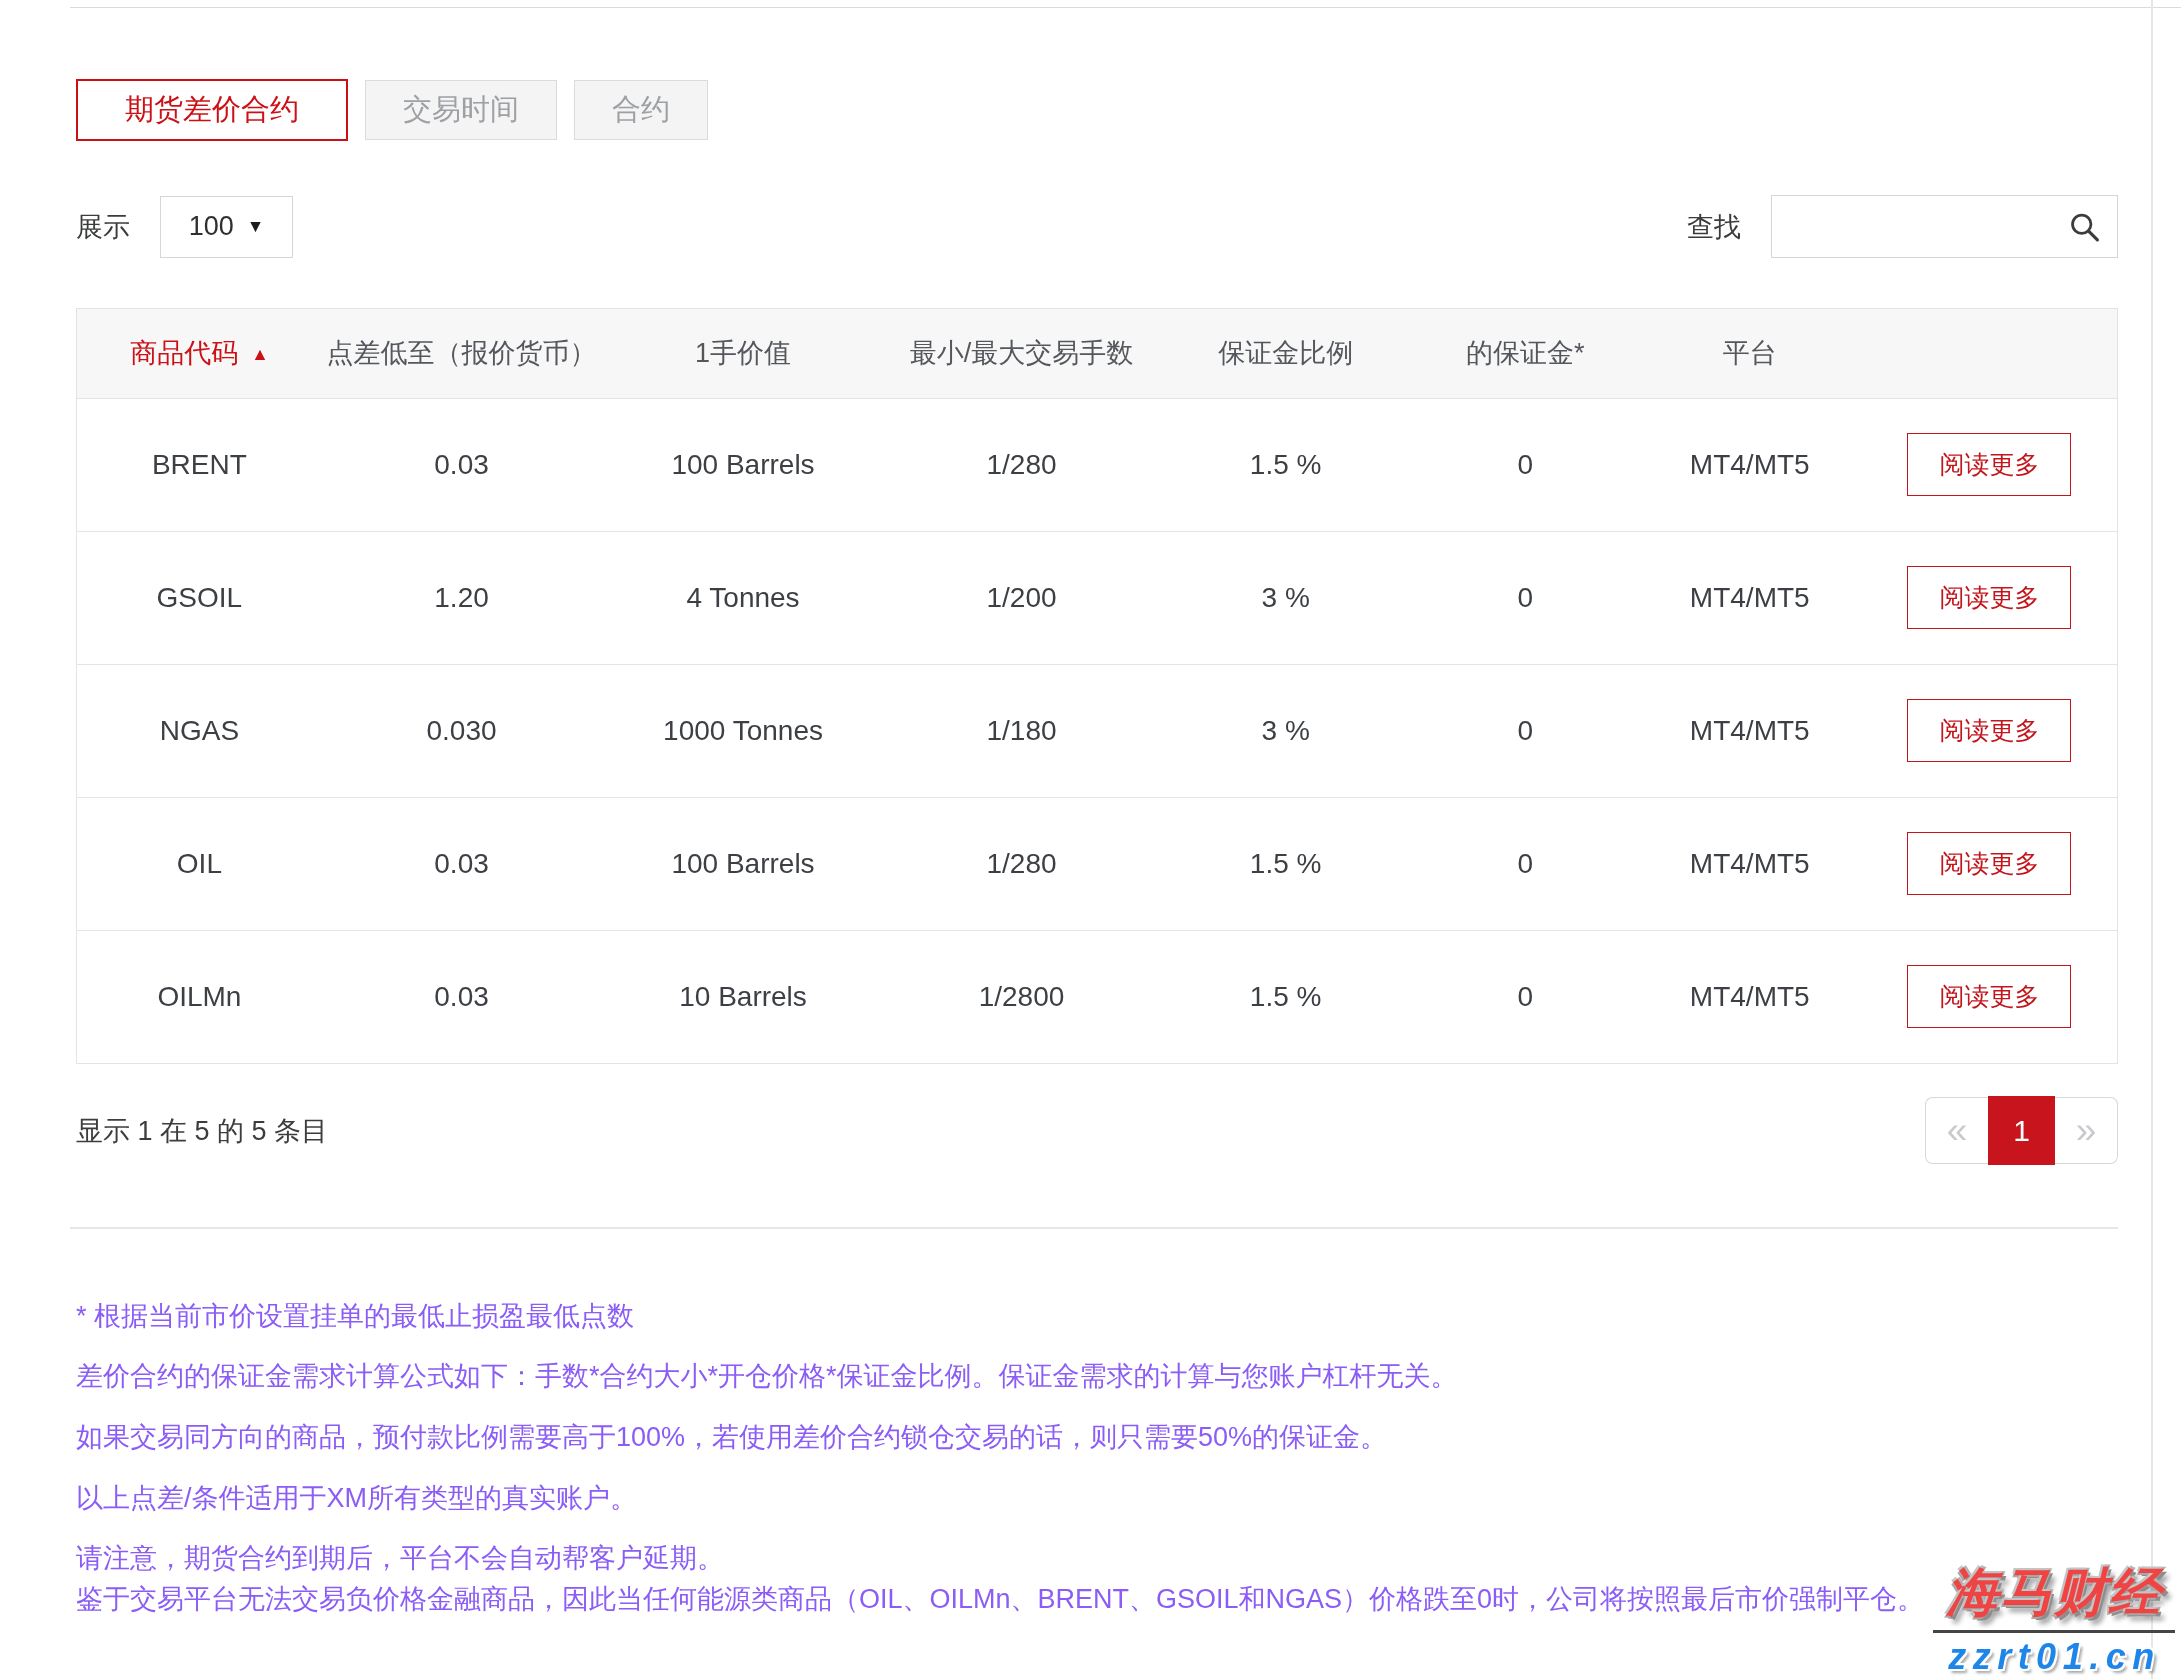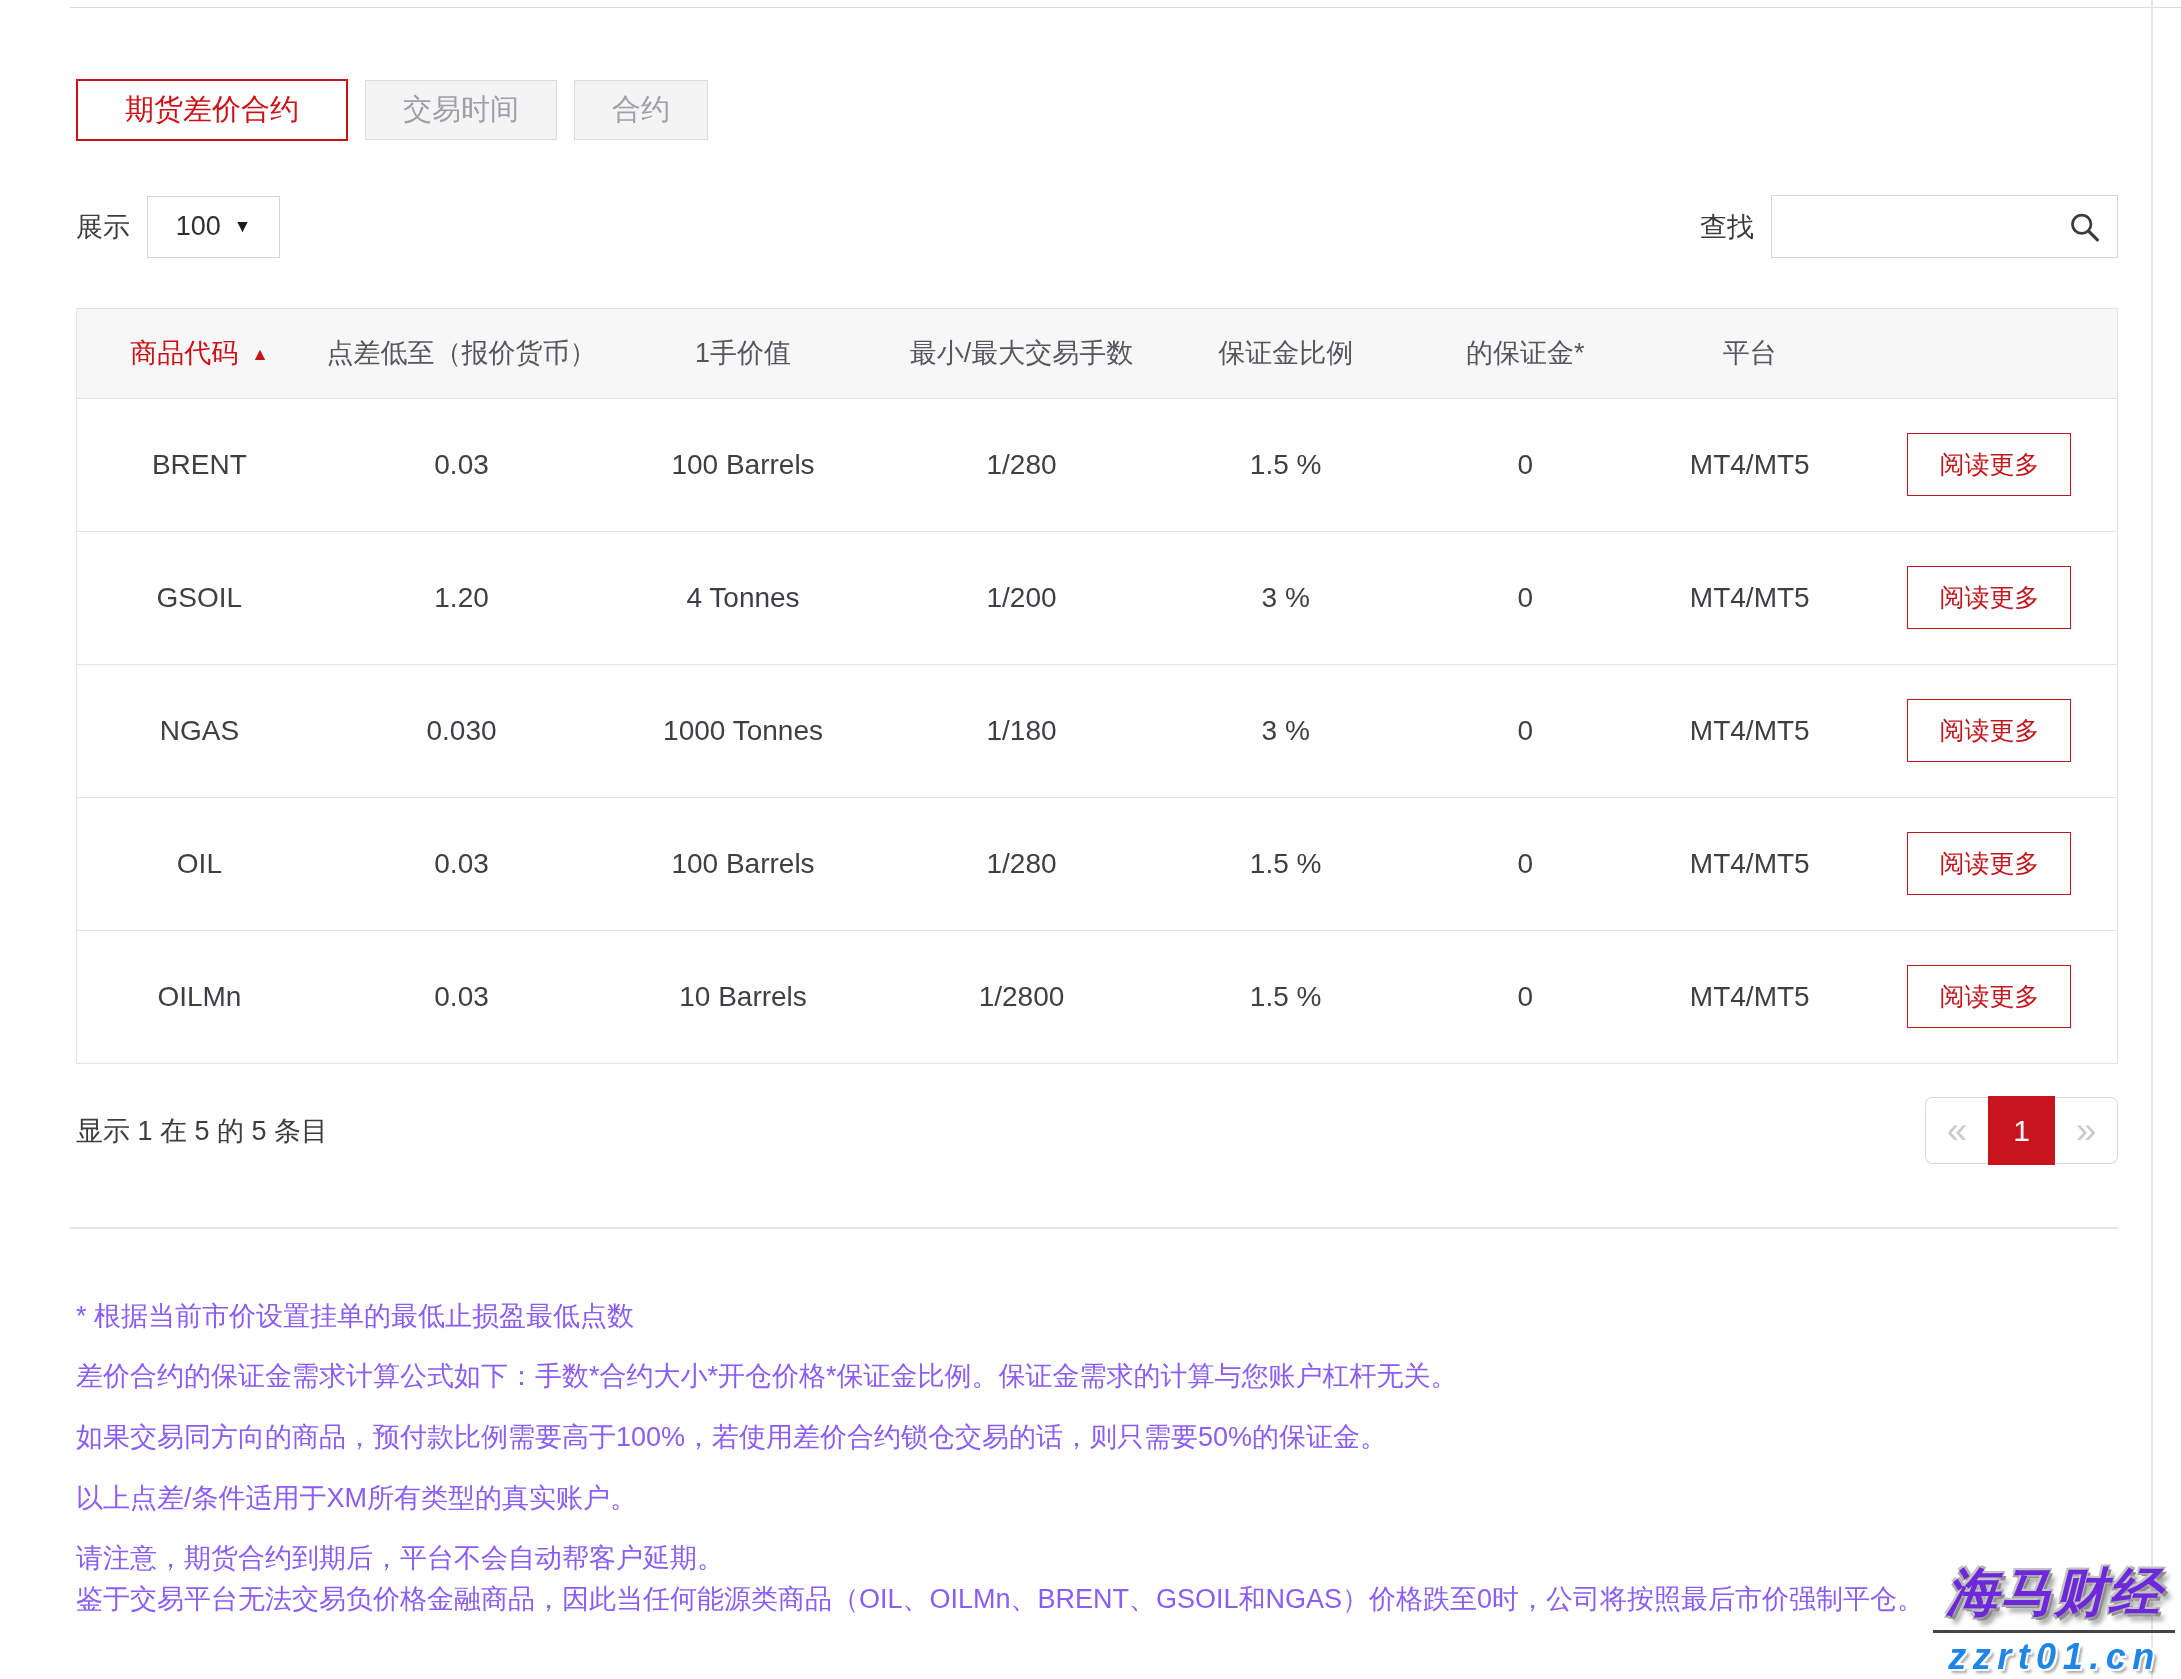--- a/index.html
+++ b/index.html
@@ -13,21 +13,21 @@
 
   
   .tabs { margin-top:79px; display:flex; align-items:center; }
   .tab { height:60px; padding:8px 37px; margin-right:17px; background:#f4f4f4;
          border:1.9px solid #dbdbdb; color:#9da0a5; font-size:29px; cursor:pointer;
          font-family:inherit; }
   .tab.active { background:#fff; border:2.8px solid #cb1016; color:#cb1016; height:62px; padding:0 47px; }
 
   
   .controls { margin-top:54px; display:flex; justify-content:space-between; align-items:center; }
-  .ctl-group { display:flex; align-items:center; gap:17px; }
+  .ctl-group { display:flex; align-items:center; gap:30px; }
   .ctl-label { font-size:27px; color:#3a3b3d; }
   .select { width:133px; height:62px; border:1.9px solid #d6d6d6; display:flex; align-items:center;
             justify-content:center; gap:13px; font-size:27px; color:#2e2f31; cursor:pointer; background:#fff; }
   .select .caret { font-size:17.7px; color:#1c1c1c; line-height:1; }
   .search-box { position:relative; width:347px; height:63px; border:1.9px solid #d6d6d6; background:#fff; }
   .search-box input { width:100%; height:100%; border:none; outline:none; padding:0 65px 0 17px;
                       font-size:27px; color:#2e2f31; font-family:inherit; background:transparent; }
   .search-icon { position:absolute; right:15px; top:50%; transform:translateY(-50%); width:35px; height:35px; }
 
   
@@ -55,21 +55,21 @@
   .pg-page { background:#c8151d; border:none; color:#fff; font-size:30px; width:67px; height:69px; }
 
   .divider { margin-top:62px; margin-left:-6.5px; height:1.9px; background:#e6e6e6; }
 
   
   .notes { margin-top:67px; }
   .notes p { font-size:27px; line-height:41px; color:#8b5cf6; margin:0 0 19.6px; }
 
   
   .watermark { position:absolute; right:5.6px; bottom:1.9px; width:242px; text-align:center; }
-  .wm-title { font-size:52px; font-weight:bold; font-style:italic; color:#6d28d9; letter-spacing:1.9px;
+  .wm-title { font-size:52px; font-weight:bold; font-style:italic; color:#ef4444; letter-spacing:1.9px;
               white-space:nowrap;
               text-shadow:-1.9px -1.9px 0 #c4c4c4, 1.9px -1.9px 0 #b4b4b4, -1.9px 1.9px 0 #a8a8a8,
                           2.8px 2.8px 0 #8d8d8d, 5.6px 6.5px 5.6px rgba(0,0,0,.38); }
   .wm-line { height:3.7px; background:#454545; margin:1.9px 0 2.8px; }
   .wm-domain { font-size:36px; font-weight:bold; font-style:italic; color:#1e86e8; letter-spacing:6.5px;
                white-space:nowrap;
                text-shadow:-1.9px -1.9px 0 #fff, 1.9px -1.9px 0 #fff, -1.9px 1.9px 0 #fff, 1.9px 1.9px 0 #fff,
                            3.7px 3.7px 2.8px rgba(0,0,0,.35); }
 </style>
 </head>

